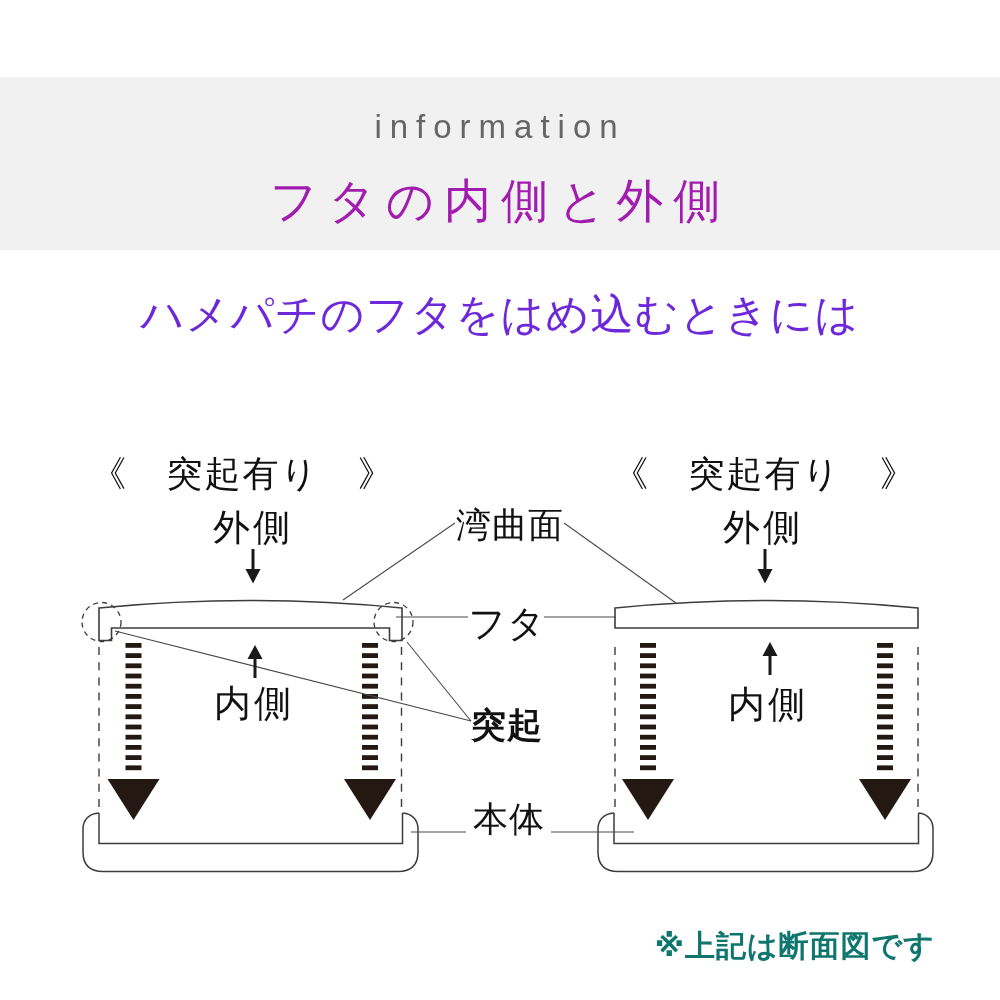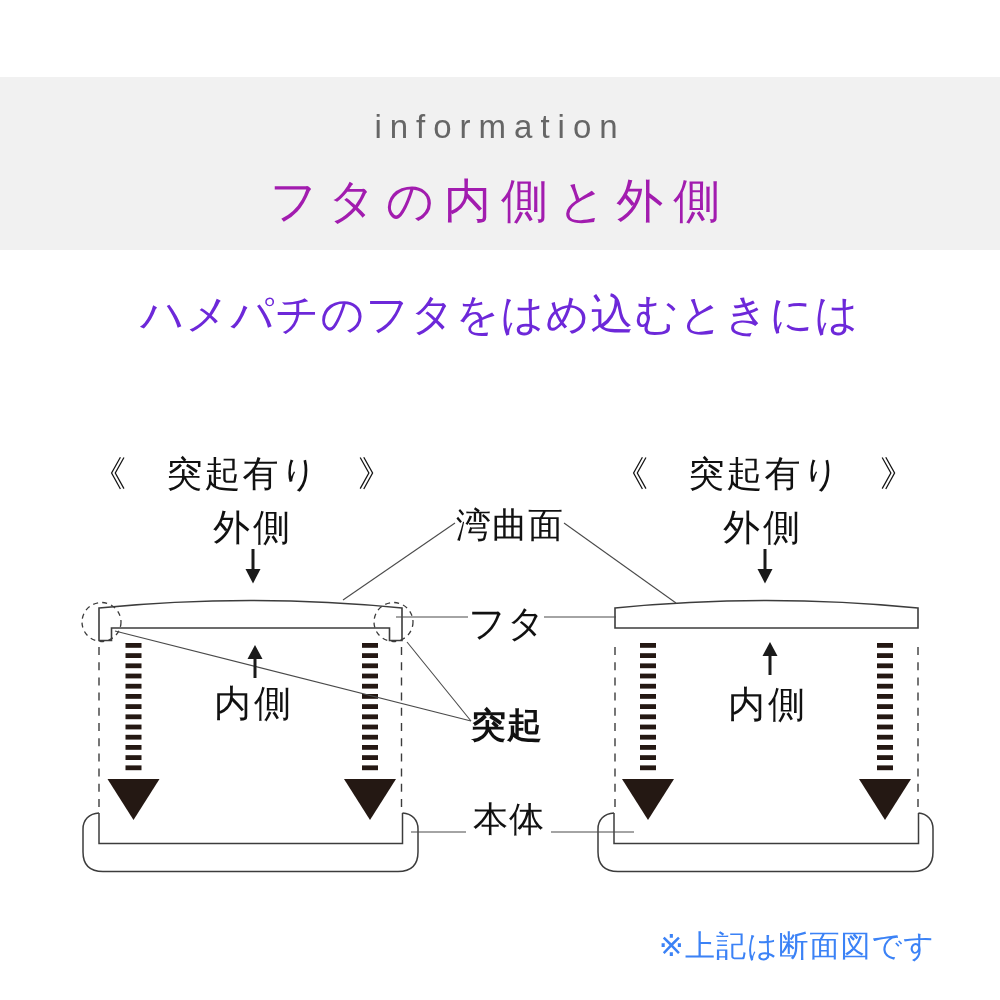--- a/index.html
+++ b/index.html
@@ -22,22 +22,22 @@
   }
   .art{position:absolute;left:0;top:0;width:1000px;height:1000px;}
   .lbl{
     position:absolute;color:#111111;font-weight:500;white-space:nowrap;
   }
   .ctr{transform:translateX(-50%);}
   .dg-title{font-size:36px;letter-spacing:2px;}
   .side-lbl{font-size:37px;letter-spacing:3px;}
   .mid-lbl{font-size:35px;letter-spacing:1px;text-align:center;}
   .footnote{
-    position:absolute;right:65px;top:926px;font-size:30px;color:#3b82f6;
-    font-weight:400;letter-spacing:1px;
+    position:absolute;right:65px;top:926px;font-size:30px;color:#0f766e;
+    font-weight:700;letter-spacing:1px;
   }
 </style>
 </head>
 <body>
 
 <div class="stage">
 
   <div class="band">
     <div class="eyebrow">information</div>
     <div class="big-title">フタの内側と外側</div>

